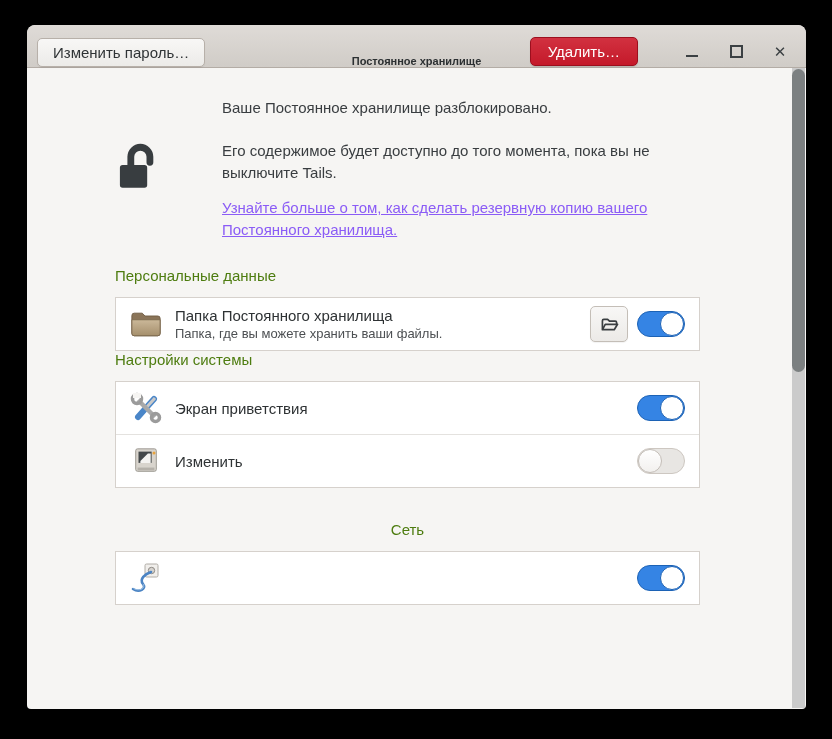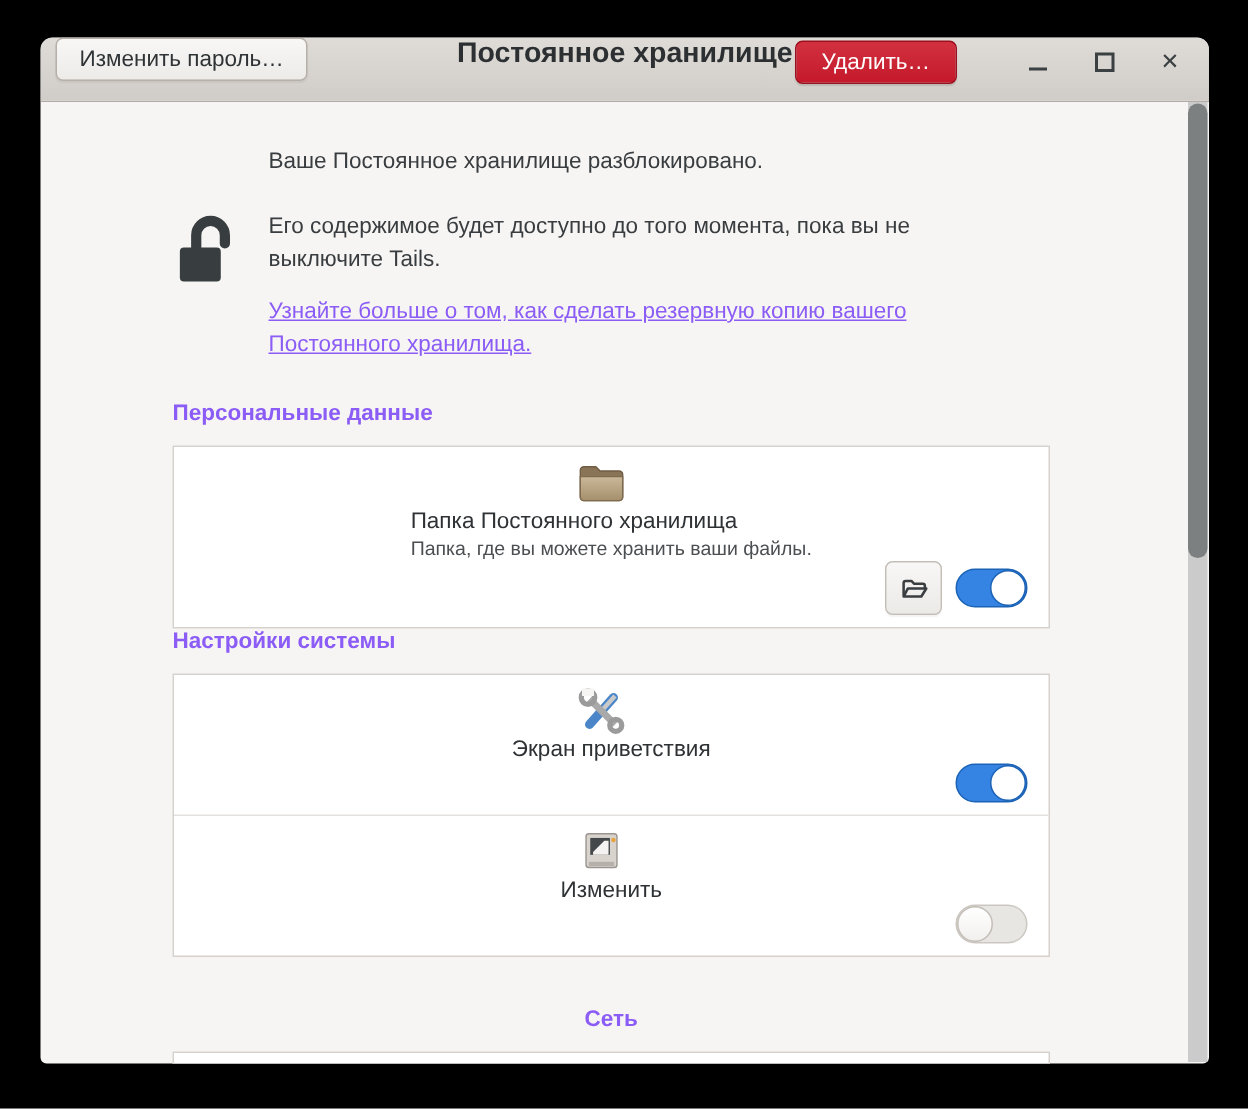--- a/index.html
+++ b/index.html
@@ -9,66 +9,66 @@
     -webkit-font-smoothing:antialiased;
   }
   .window{
     position:absolute;left:27px;top:25px;width:779px;height:684px;
     background:#f6f5f3;border-radius:8px 8px 4px 4px;overflow:hidden;
   }
   
   .titlebar{
     height:42px;background:linear-gradient(#dfdbd7,#d0ccc7);
     border-bottom:1px solid #b3aca5;border-radius:8px 8px 0 0;
-    display:flex;align-items:flex-start;padding:0 10px;position:relative;
+    display:flex;align-items:flex-end;padding:0 10px;position:relative;
   }
   .btn-change{
     padding:5px 15px;font-size:15px;color:#2f3335;
     background:linear-gradient(#f8f7f6,#ecebe8);
     border:1px solid #b7b0a9;border-radius:5px;white-space:nowrap;
     box-shadow:0 1px 1px rgba(0,0,0,.05);
   }
   .win-title{
     position:absolute;left:50%;transform:translateX(-50%);
-    font-size:19px;font-weight:bold;color:#2c3032;white-space:nowrap;
+    font-size:11px;font-weight:bold;color:#2c3032;white-space:nowrap;
   }
   .titlebar-right{margin-left:auto;display:flex;align-items:center;}
   .btn-delete{
     padding:5px 17px;font-size:15px;color:#ffffff;
     background:linear-gradient(#d23140,#c4192a);
     border:1px solid #9c0f1e;border-radius:5px;white-space:nowrap;
     box-shadow:0 1px 1px rgba(0,0,0,.12);
   }
   .win-controls{display:flex;align-items:center;margin-left:26px;}
   .win-ctl{width:32px;height:32px;display:flex;align-items:center;justify-content:center;margin-left:12px;}
   .glyph-min{width:12px;height:2px;background:#3b4043;transform:translateY(5px);}
   .glyph-max{width:9px;height:9px;border:2px solid #3b4043;}
   .glyph-close{font-size:15px;color:#3b4043;line-height:1;}
   
   .content{padding-top:29px;}
   .clamp{width:585px;margin-left:88px;}
-  .intro{display:flex;}
+  .intro{display:flex;gap:43px;}
   .intro-icon-col{width:64px;flex:none;}
   .lock-wrap{margin-top:44px;margin-left:4px;}
   .intro-text{flex:1;font-size:15px;color:#393d40;}
   .intro-text p{margin:0;line-height:22px;}
   .p-available{margin-top:21px !important;white-space:pre-line;}
   .backup-link{
     display:inline-block;margin-top:13px;line-height:22px;
     color:#8b5cf6;text-decoration:underline;white-space:pre-line;cursor:pointer;
   }
   .description{
     margin:20px 0 0 0;font-size:15px;line-height:22px;color:#393d40;white-space:pre-line;
   }
-  .section-title{font-size:15px;font-weight:bold;color:#8b5cf6;margin:0;}
+  .section-title{font-size:15px;font-weight:normal;color:#4d7c0f;margin:0;}
   .st-1{margin-top:26px;}
   .st-2{}
   .st-3{margin-top:33px;text-align:center;}
   .list-box{background:#ffffff;border:1px solid #d6d1cc;margin-top:13px;}
-  .row{display:flex;align-items:center;padding:8px 14px;min-height:36px;flex-direction:column;}
+  .row{display:flex;align-items:center;padding:8px 14px;min-height:36px;}
   .row + .row{border-top:1px solid #e4e2df;}
   .row-icon{width:32px;height:32px;margin-right:13px;flex:none;display:flex;align-items:center;justify-content:center;}
   .row-text{display:flex;flex-direction:column;justify-content:center;}
   .row-title{font-size:15px;color:#2e3234;line-height:19px;}
   .row-sub{font-size:13px;color:#4c4f52;line-height:17px;}
   .row-end{margin-left:auto;display:flex;align-items:center;gap:9px;}
   .open-btn{
     width:38px;height:36px;border:1px solid #c4beb7;border-radius:5px;
     background:linear-gradient(#f8f7f6,#eceae7);
     display:flex;align-items:center;justify-content:center;

